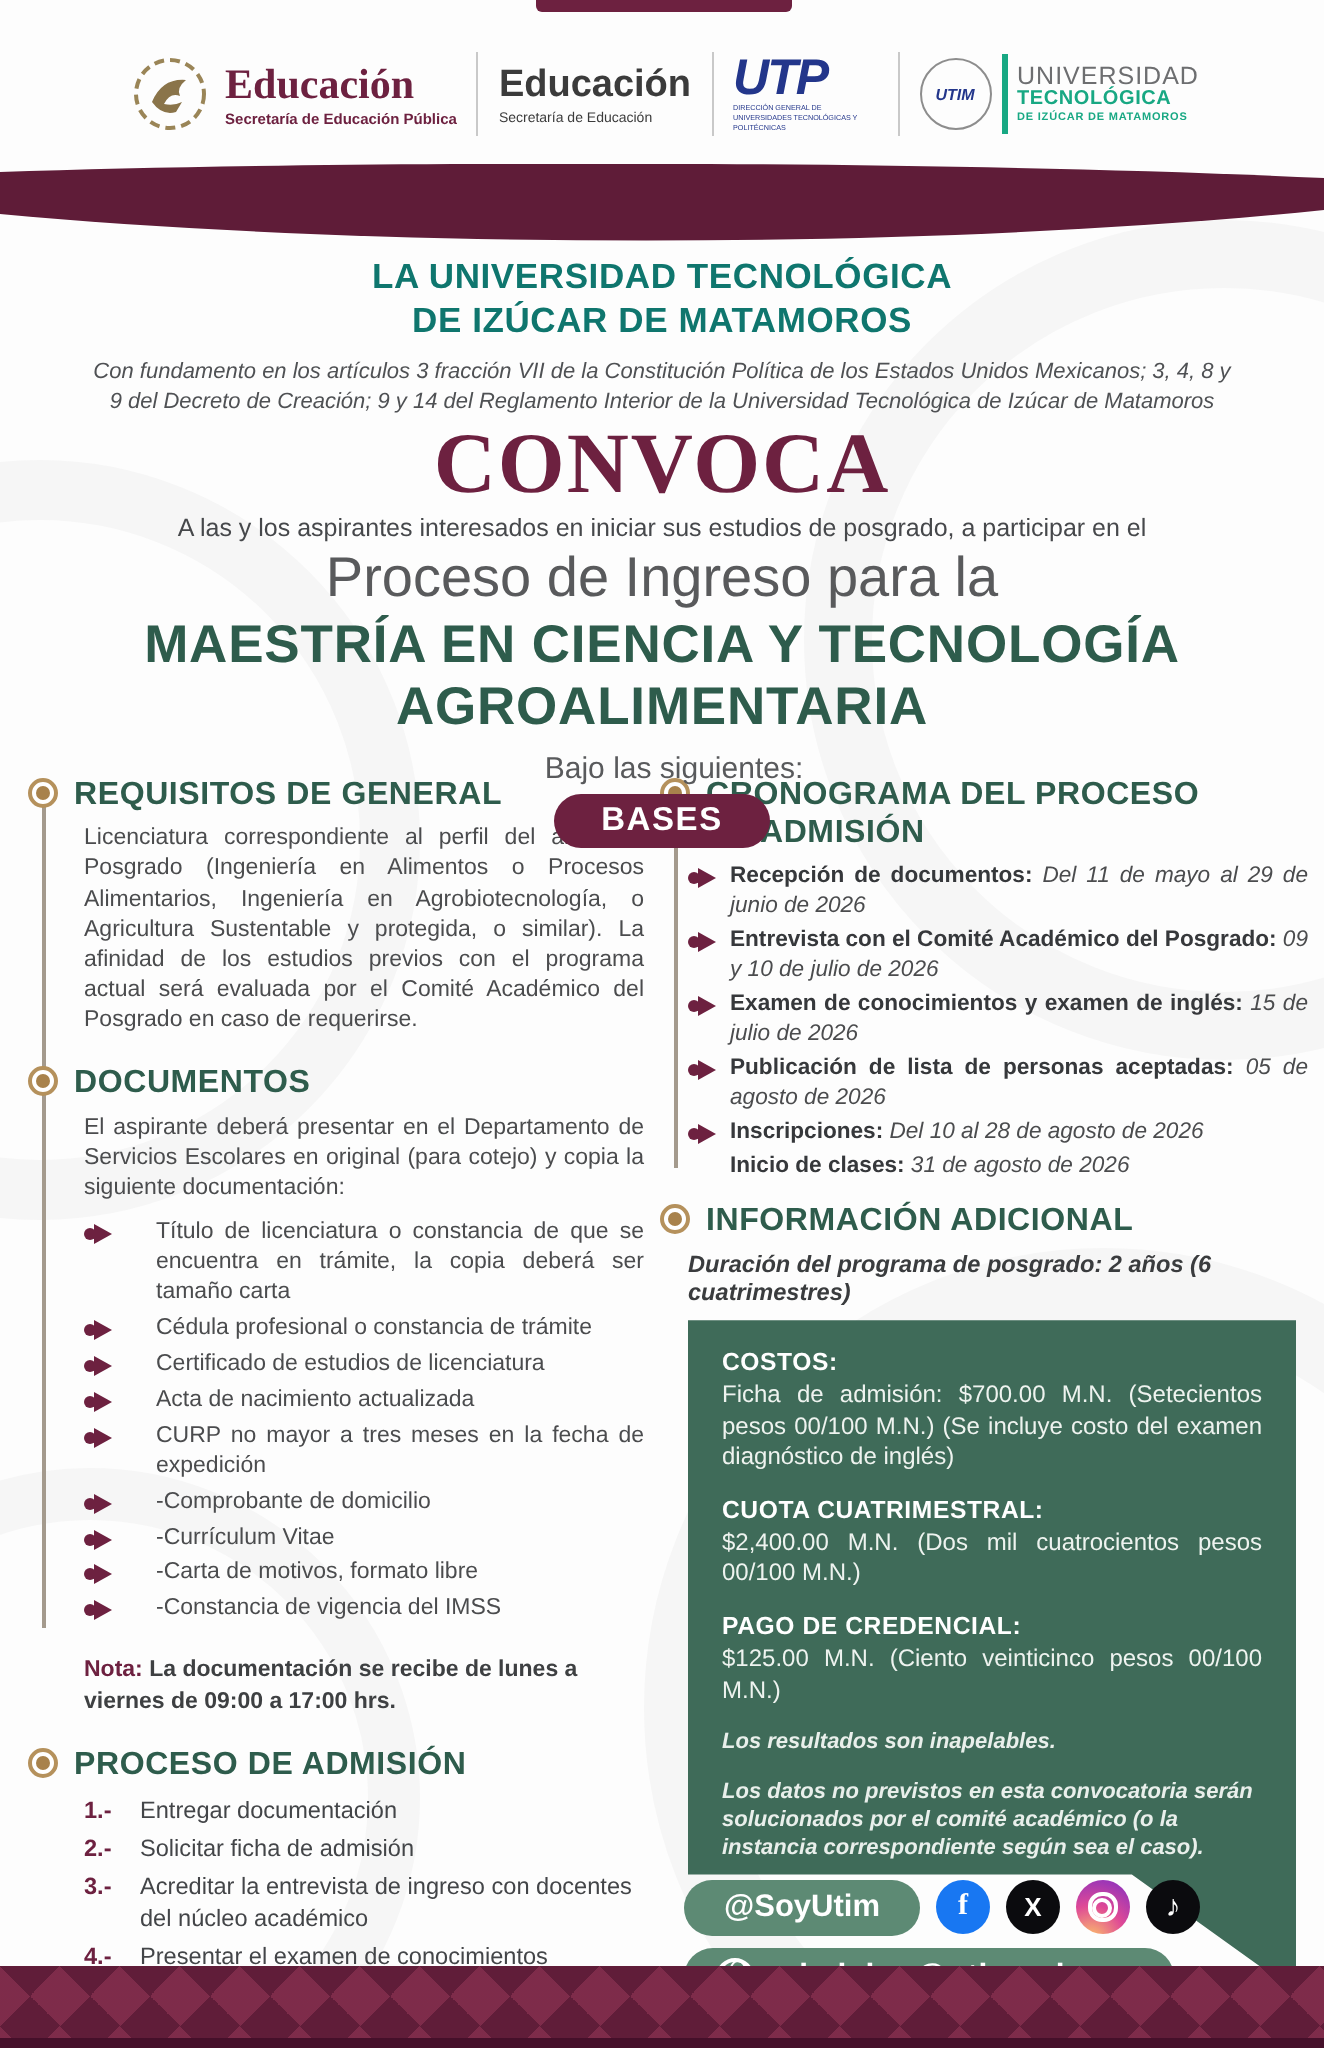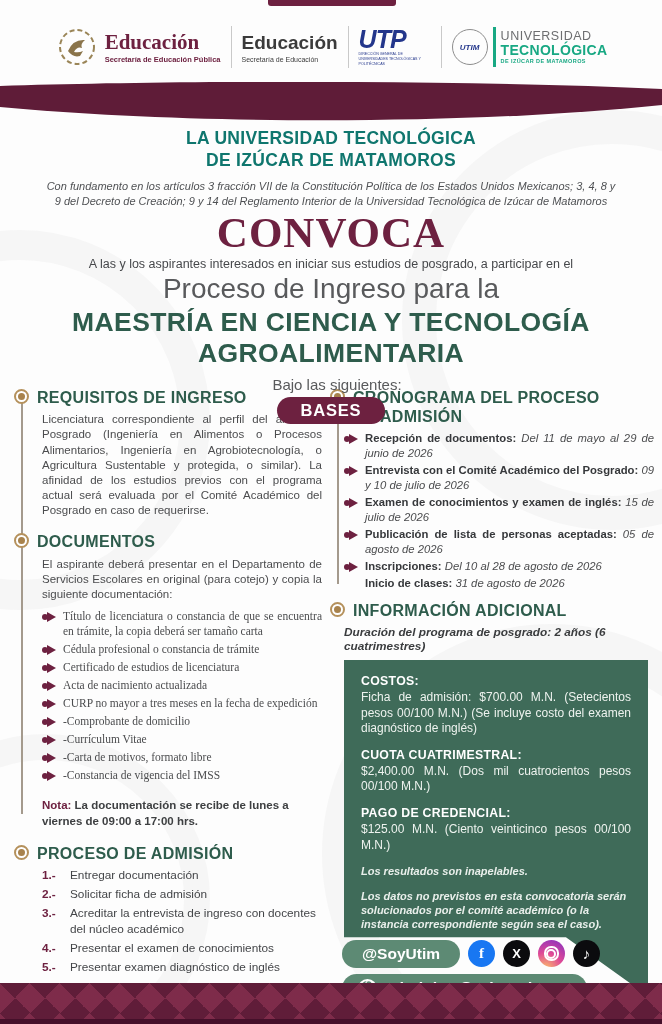--- a/index.html
+++ b/index.html
@@ -35,21 +35,21 @@
   .puebla-text .t2{font-size:7px;color:#3c3c3c;}
   .puebla-text .t3{font-size:5px;color:#9d2248;letter-spacing:2px;border-top:1px solid #9d2248;margin-top:1px;padding-top:1px;}
   .se-text .t1{font-size:19px;font-weight:700;color:#3b3b3b;}
   .se-text .t2{font-size:7px;color:#3b3b3b;margin-top:2px;}
   .utp-text .t1{font-size:25px;font-weight:700;font-style:italic;color:var(--utpblue);letter-spacing:-1px;line-height:0.9;}
   .utp-text .t2{font-size:3.6px;color:var(--utpblue);width:72px;line-height:1.3;margin-top:2px;}
   .utim{display:flex;align-items:center;gap:5px;}
   .utim-seal{width:36px;height:36px;border:1.5px solid #8d8d8d;border-radius:50%;display:flex;align-items:center;justify-content:center;font-size:8px;font-weight:700;font-style:italic;color:var(--utpblue);}
   .utim-bar{width:3px;height:40px;background:#18a883;}
   .utim-text .t1{font-size:12.5px;color:#6d6e70;letter-spacing:0.5px;line-height:1.05;}
-  .utim-text .t2{font-size:14px;font-weight:700;color:#18a883;letter-spacing:0.3px;line-height:1.05;}
+  .utim-text .t2{font-size:10px;font-weight:700;color:#18a883;letter-spacing:0.3px;line-height:1.05;}
   .utim-text .t3{font-size:5.5px;font-weight:700;color:#18a883;letter-spacing:0.4px;}
 
   
   .band{position:absolute;left:0;top:82px;width:662px;height:42px;}
 
   
   .intro{position:absolute;left:0;top:128px;width:662px;text-align:center;z-index:2;}
   .uni-title{font-size:17.5px;font-weight:700;color:#0f766e;line-height:1.25;letter-spacing:0.3px;}
   .legal{font-size:11px;font-style:italic;color:#4f5154;width:570px;margin:7px auto 0;line-height:1.35;}
   .convoca{font-size:43px;font-weight:700;color:var(--maroon);letter-spacing:1px;margin-top:2px;line-height:1.05;font-family:Liberation Serif, serif;}
@@ -71,21 +71,21 @@
 
   .sec-head{display:flex;align-items:flex-start;gap:8px;margin-bottom:5px;}
   .sec-icon{flex:0 0 15px;width:15px;height:15px;border:2.5px solid var(--tan);border-radius:50%;background:#fff;display:flex;align-items:center;justify-content:center;margin-top:1px;}
   .sec-icon::before{content:"";width:7px;height:7px;border-radius:50%;background:var(--tandot);}
   .sec-title{font-size:16px;font-weight:700;color:var(--green);letter-spacing:0.3px;line-height:1.2;}
   .sec-body{margin-left:28px;}
 
   .para{font-size:11.5px;color:var(--textbody);line-height:1.32;text-align:justify;}
 
   .blist{margin-top:7px;}
-  .bitem{display:flex;gap:7px;margin-bottom:3px;font-family:Liberation Serif, serif;}
+  .bitem{display:flex;gap:22px;margin-bottom:3px;}
   .arrow{position:relative;flex:0 0 14px;width:14px;height:10px;margin-top:3px;}
   .arrow::before{content:"";position:absolute;left:0;top:2px;width:6px;height:6px;border-radius:50%;background:var(--maroon);}
   .arrow::after{content:"";position:absolute;left:5px;top:0;border-top:5px solid transparent;border-bottom:5px solid transparent;border-left:9px solid var(--maroon);}
   .bitem .btext{font-size:11.5px;color:var(--textbody);line-height:1.3;text-align:justify;flex:1;}
 
   .nota{margin-top:16px;font-size:11.5px;line-height:1.35;color:#3e4042;font-weight:700;}
   .nota .nota-label{color:var(--maroon);font-weight:700;}
 
   .steps{margin-top:2px;}
   .step{display:flex;gap:6px;font-size:11.8px;color:#434548;line-height:1.3;margin-bottom:4px;}
@@ -208,21 +208,21 @@
   </div>
 
   <div class="tl-line tl-left"></div>
   <div class="tl-line tl-right"></div>
 
   <div class="col col-left">
 
     <div class="section">
       <div class="sec-head">
         <span class="sec-icon"></span>
-        <h3 class="sec-title">REQUISITOS DE INGRESO</h3>
+        <h3 class="sec-title">REQUISITOS DE GENERAL</h3>
       </div>
       <div class="sec-body">
         <p class="para">Licenciatura correspondiente al perfil del área del Posgrado (Ingeniería en Alimentos o Procesos Alimentarios, Ingeniería en Agrobiotecnología, o Agricultura Sustentable y protegida, o similar). La afinidad de los estudios previos con el programa actual será evaluada por el Comité Académico del Posgrado en caso de requerirse.</p>
       </div>
     </div>
 
     <div class="section sec-gap">
       <div class="sec-head">
         <span class="sec-icon"></span>
         <h3 class="sec-title">DOCUMENTOS</h3>

